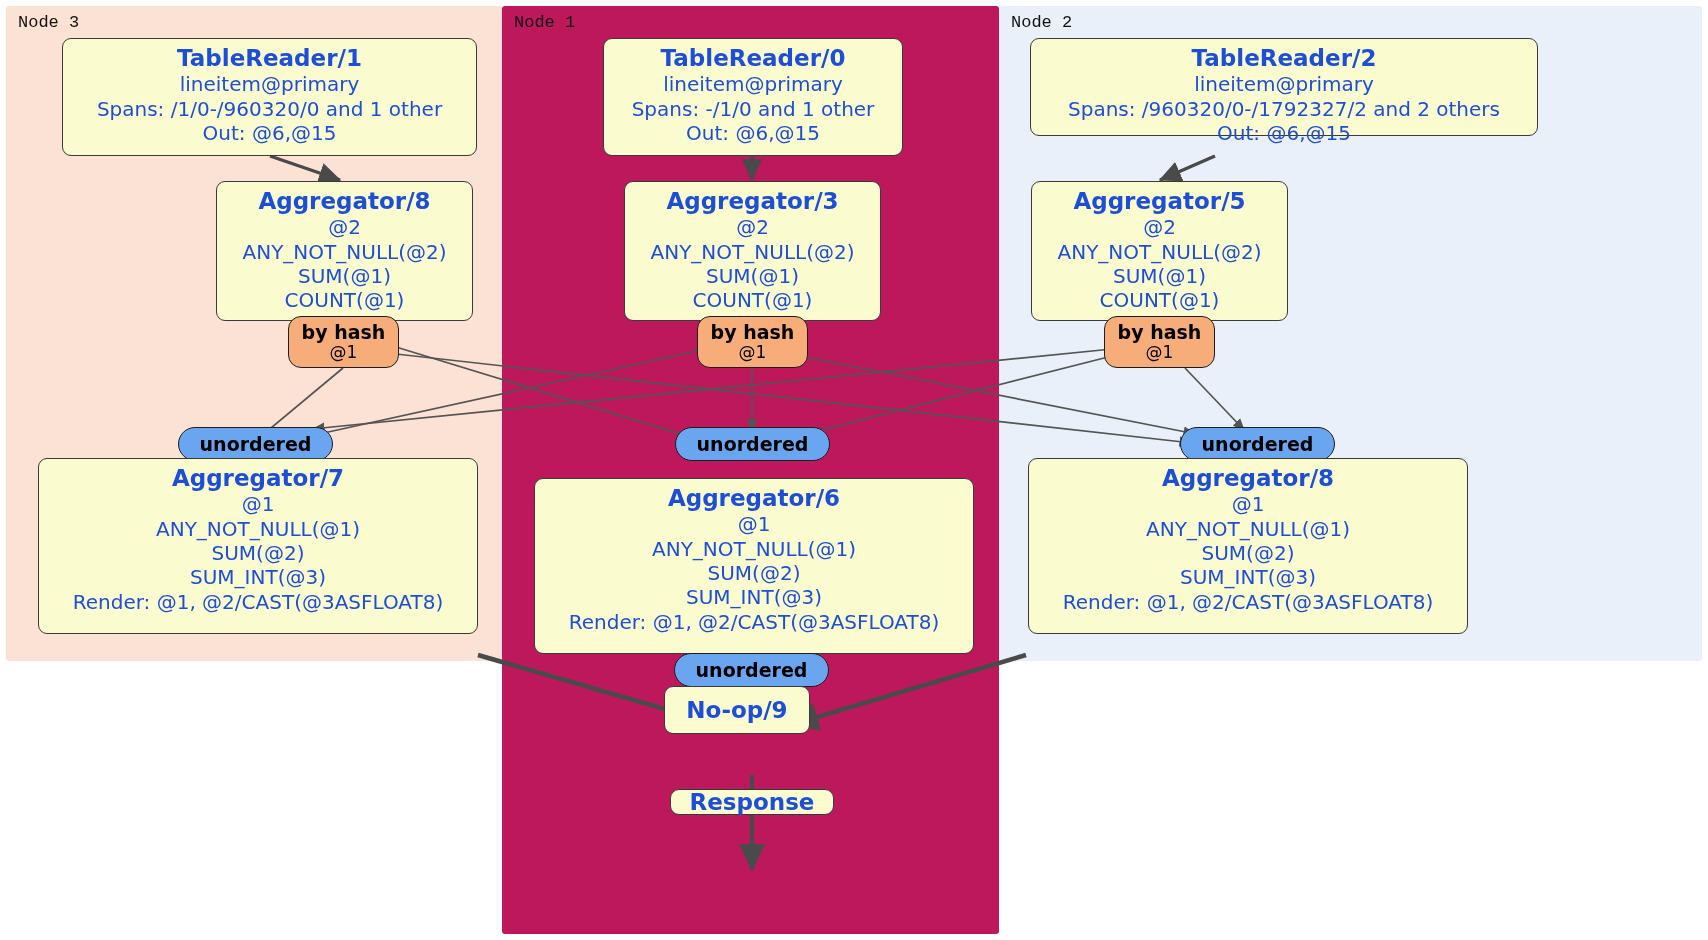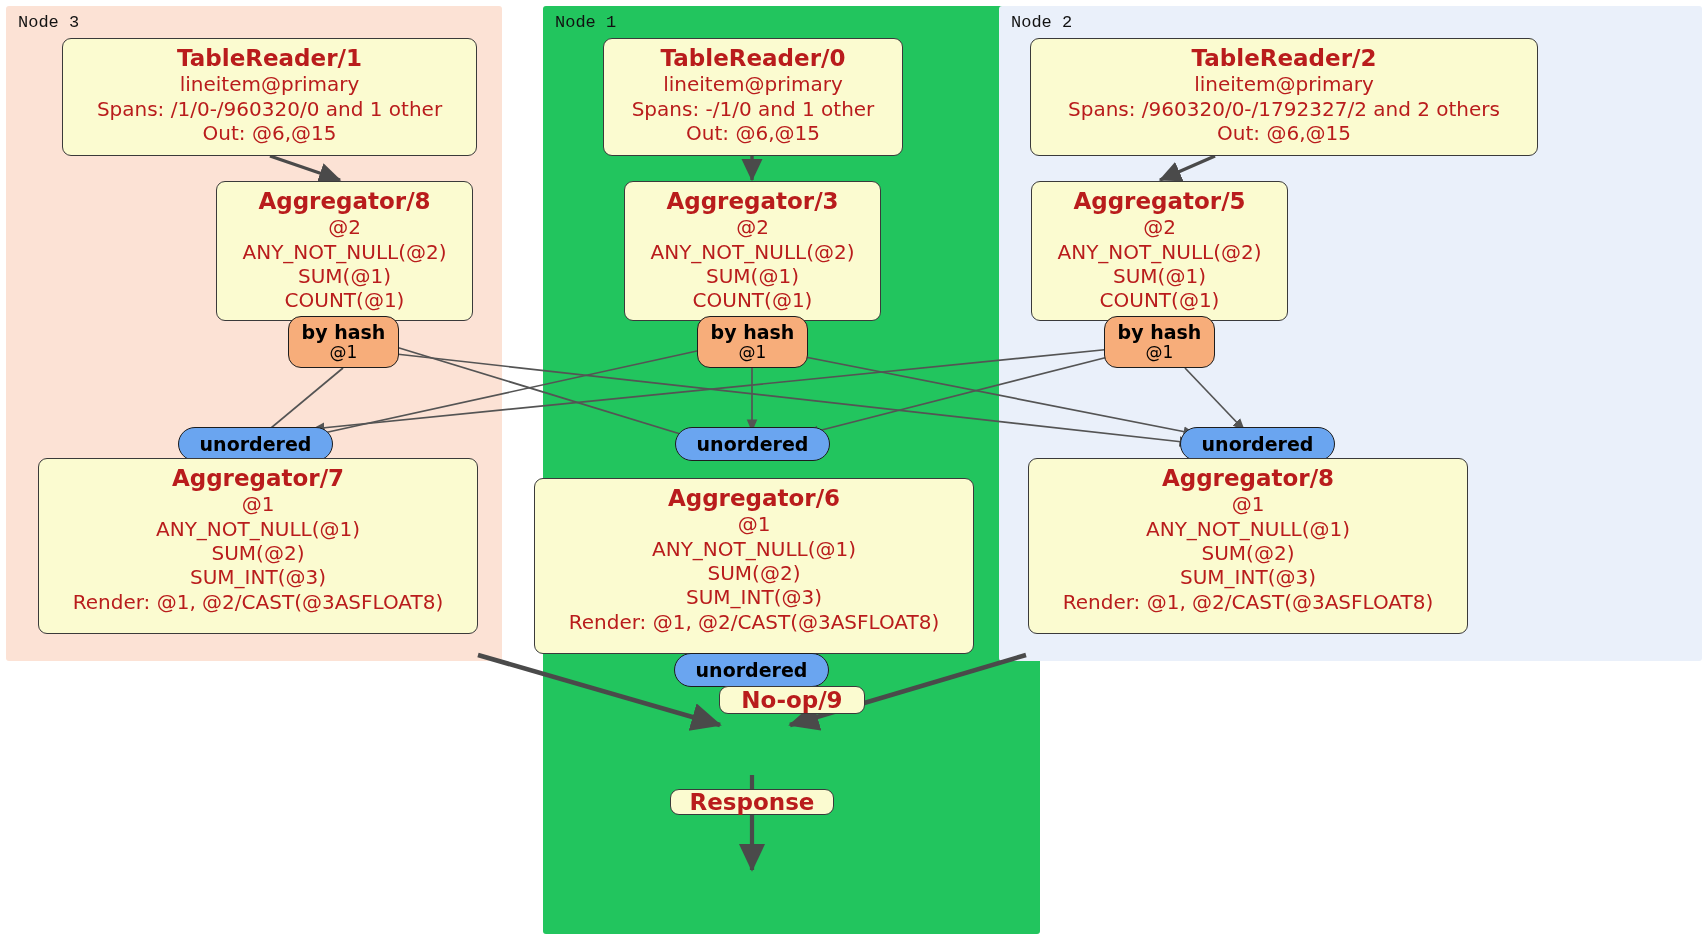--- a/index.html
+++ b/index.html
@@ -48,21 +48,21 @@
 
   
   .proc-box {
     position: absolute;
     background: #fbfbd0;
     border: 1.6px solid #3a3a3a;
     border-radius: 9px;
     box-sizing: border-box;
     text-align: center;
     padding-top: 5px;
-    color: #b91c1c;
+    color: #1d4ed8;
   }
   .proc-title {
     font-size: 23px;
     font-weight: bold;
     line-height: 1.23;
     white-space: nowrap;
   }
   .proc-line {
     font-size: 20px;
     line-height: 1.22;
@@ -109,21 +109,21 @@
 </style>
 </head>
 <body>
 
 <div id="diagram-root">
 
   <div class="node-panel" style="left:6px; top:6px; width:496px; height:655px; background:#fce2d5;">
     <div class="node-panel-label">Node 3</div>
   </div>
 
-  <div class="node-panel" style="left:502px; top:6px; width:497px; height:928px; background:#22c55e;margin-left:41px;">
+  <div class="node-panel" style="left:502px; top:6px; width:497px; height:928px; background:#be185d;">
     <div class="node-panel-label">Node 1</div>
   </div>
 
   <div class="node-panel" style="left:999px; top:6px; width:703px; height:655px; background:#eaf0fa;">
     <div class="node-panel-label">Node 2</div>
   </div>
 
   <svg id="edge-layer" viewBox="0 0 1708 940" xmlns="http://www.w3.org/2000/svg">
     <defs>
       <marker id="ah-thick" markerWidth="9" markerHeight="9" refX="6.2" refY="3.1" orient="auto" markerUnits="strokeWidth">
@@ -163,21 +163,21 @@
     <div class="proc-line">Out: @6,@15</div>
   </div>
 
   <div class="proc-box" style="left:603px; top:38px; width:300px; height:118px;">
     <div class="proc-title">TableReader/0</div>
     <div class="proc-line">lineitem@primary</div>
     <div class="proc-line">Spans: -/1/0 and 1 other</div>
     <div class="proc-line">Out: @6,@15</div>
   </div>
 
-  <div class="proc-box" style="left:1030px; top:38px; width:508px; height:118px;text-align:center;">
+  <div class="proc-box" style="left:1030px; top:38px; width:508px; height:98px;text-align:center;">
     <div class="proc-title">TableReader/2</div>
     <div class="proc-line">lineitem@primary</div>
     <div class="proc-line">Spans: /960320/0-/1792327/2 and 2 others</div>
     <div class="proc-line">Out: @6,@15</div>
   </div>
 
   <div class="proc-box" style="left:216px; top:181px; width:257px; height:140px;">
     <div class="proc-title">Aggregator/8</div>
     <div class="proc-line">@2</div>
     <div class="proc-line">ANY_NOT_NULL(@2)</div>
@@ -252,21 +252,21 @@
     <div class="proc-line">ANY_NOT_NULL(@1)</div>
     <div class="proc-line">SUM(@2)</div>
     <div class="proc-line">SUM_INT(@3)</div>
     <div class="proc-line">Render: @1, @2/CAST(@3ASFLOAT8)</div>
   </div>
 
   <div class="badge badge-unordered" style="left:674px; top:653px; width:155px; height:34px;">
     <div class="badge-main">unordered</div>
   </div>
 
-  <div class="proc-box compact" style="left:719px; top:686px; width:146px; height:28px;align-items:center;">
+  <div class="proc-box compact" style="left:664px; top:686px; width:146px; height:48px;align-items:center;">
     <div class="proc-title">No-op/9</div>
   </div>
 
   <div class="proc-box compact" style="left:670px; top:789px; width:164px; height:26px;">
     <div class="proc-title">Response</div>
   </div>
 
 </div>
 
 </body></html>

